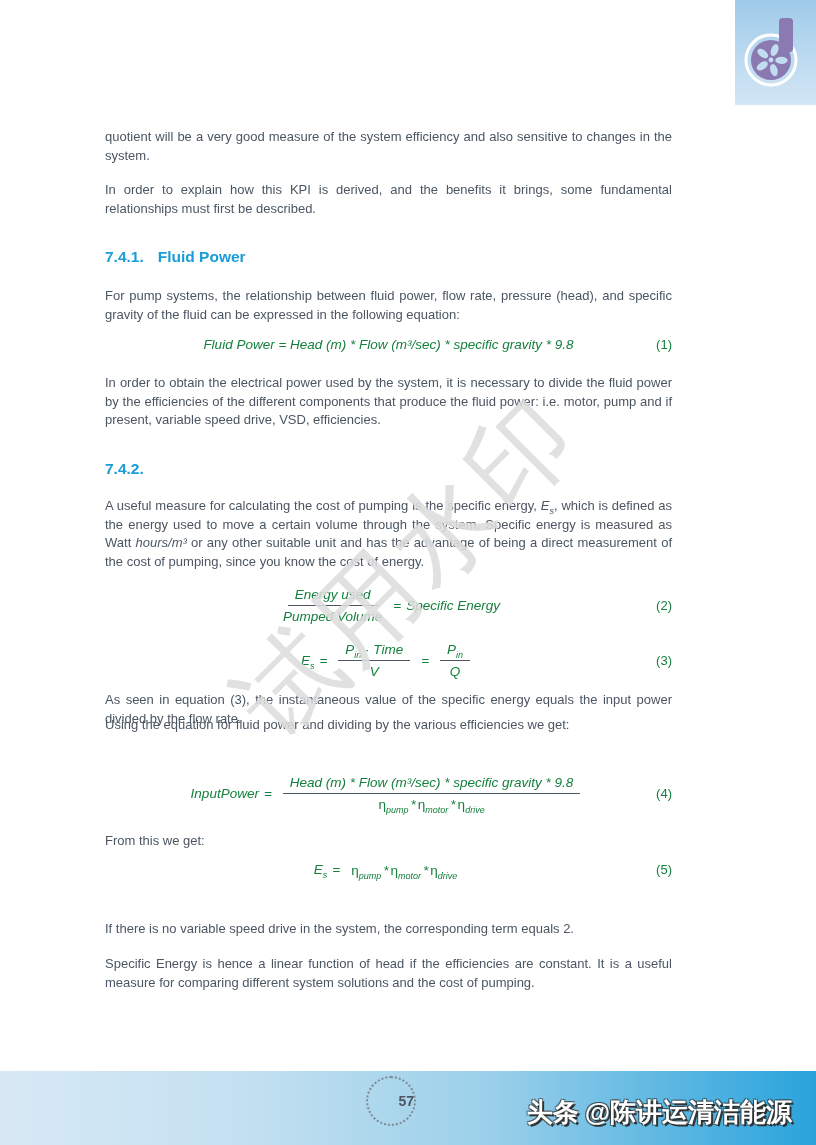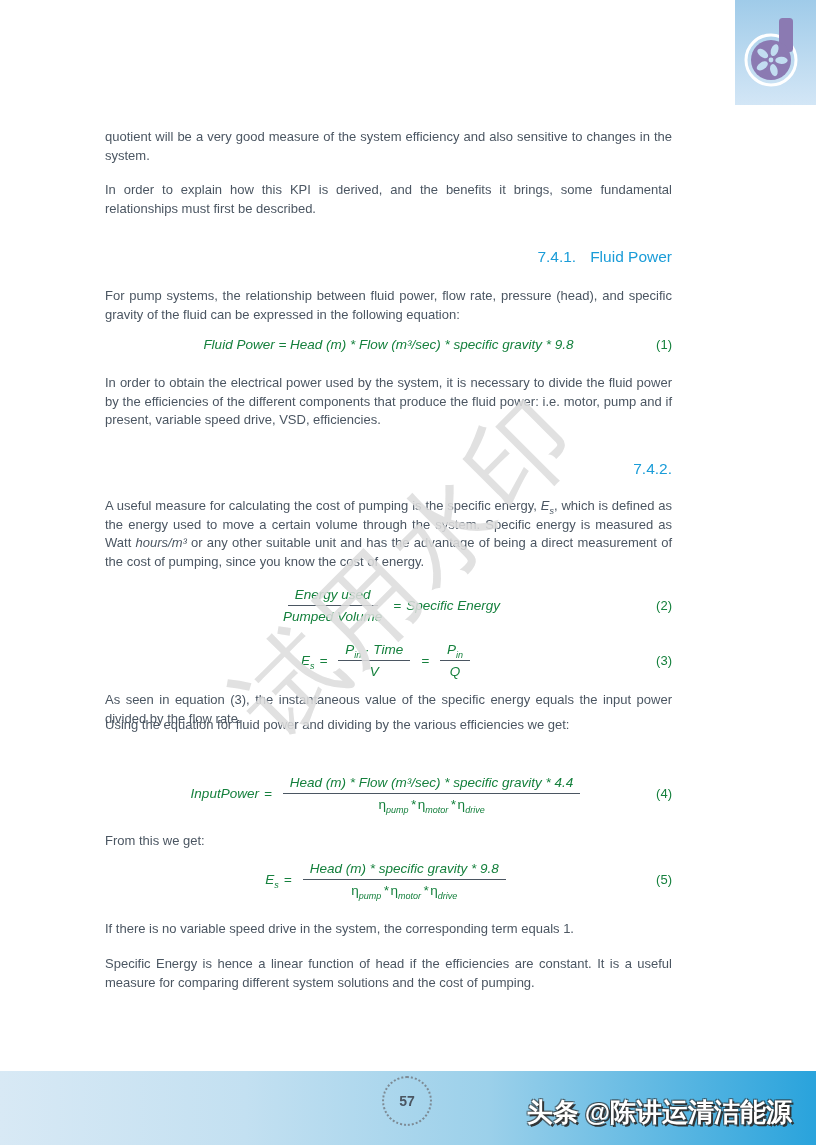--- a/index.html
+++ b/index.html
@@ -14,21 +14,21 @@
   }
   .logo-box svg{position:absolute;left:8px;top:8px;}
   
   .content{position:absolute;left:105px;top:0;width:567px;height:100%;}
   .para{
     position:absolute;left:0;width:567px;
     font-size:13px;line-height:18.5px;text-align:justify;color:#4b5662;
   }
   .heading{
     position:absolute;left:0;width:567px;display:flex;gap:14px;
-    font-size:15.5px;font-weight:normal;color:#1a9cd8;line-height:19px;justify-content:flex-end;
+    font-size:15.5px;font-weight:bold;color:#1a9cd8;line-height:19px;
   }
   .var{font-style:italic;}
   sub{font-size:9px;font-style:italic;line-height:0;}
   
   .eq{
     position:absolute;left:0;width:567px;
     display:flex;justify-content:center;align-items:center;
     font-size:13.5px;font-style:italic;color:#15803d;line-height:17px;
   }
   .eqlabel{position:absolute;right:0;font-style:normal;font-size:13px;}
@@ -44,22 +44,22 @@
     font-size:102px;letter-spacing:6px;white-space:nowrap;
     color:#dddddd;opacity:0.88;z-index:5;font-weight:400;pointer-events:none;
   }
   
   .footer{
     position:absolute;left:0;top:1071px;width:816px;height:74px;
     background:linear-gradient(90deg,#d8e9f5 0%,#c3e0f1 30%,#9bd0ea 60%,#29a3dc 100%);
     z-index:2;
   }
   .page-badge{
-    position:absolute;left:382px;top:5px;width:46px;height:46px;border-radius:50%;
-    border:2px dotted #7d8a94;display:flex;align-items:center;justify-content:center;
+    position:absolute;left:366px;top:5px;width:46px;height:46px;border-radius:50%;
+    border:2px dotted #7d8a94;display:flex;align-items:center;justify-content:flex-end;
   }
   .page-num{font-size:14px;font-weight:bold;color:#4b5662;font-style:normal;}
   .brand{
     position:absolute;right:24px;top:24px;white-space:nowrap;color:#ffffff;
     text-shadow:2px 2px 0 rgba(45,45,45,.95),-1px -1px 0 rgba(45,45,45,.6),
                 1px -1px 0 rgba(45,45,45,.6),-1px 1px 0 rgba(45,45,45,.6);
   }
   .brand .b1{font-size:26px;font-weight:900;margin-right:6px;margin-left:12px;}
   .brand .b2{font-size:26px;font-weight:700;}
 </style>
@@ -138,43 +138,42 @@
     </div>
 
     <div class="para" style="top:691px">As seen in equation (3), the instantaneous value of the specific energy equals the input power divided by the flow rate.</div>
 
     <div class="para" style="top:716px">Using the equation for fluid power and dividing by the various efficiencies we get:</div>
 
     <div class="eq" style="top:774px">
       <span>InputPower</span>
       <span class="mid">=</span>
       <span class="frac">
-        <span class="num">Head (m) * Flow (m³/sec) * specific gravity * 4.4</span>
+        <span class="num">Head (m) * Flow (m³/sec) * specific gravity * 9.8</span>
         <span class="den">
           <span class="eta">η</span><sub>pump</sub><span class="star">*</span><span class="eta">η</span><sub>motor</sub><span class="star">*</span><span class="eta">η</span><sub>drive</sub>
         </span>
       </span>
       <span class="eqlabel">(4)</span>
     </div>
 
     <div class="para" style="top:832px">From this we get:</div>
 
     <div class="eq" style="top:860px">
       <span class="var"><span>E</span><sub>s</sub></span>
       <span class="mid">=</span>
       <span class="frac">
-        <span class="num">Head (m) * specific gravity * 9.8</span>
         <span class="den">
           <span class="eta">η</span><sub>pump</sub><span class="star">*</span><span class="eta">η</span><sub>motor</sub><span class="star">*</span><span class="eta">η</span><sub>drive</sub>
         </span>
       </span>
       <span class="eqlabel">(5)</span>
     </div>
 
-    <div class="para" style="top:920px">If there is no variable speed drive in the system, the corresponding term equals 1.</div>
+    <div class="para" style="top:920px">If there is no variable speed drive in the system, the corresponding term equals 2.</div>
 
     <div class="para" style="top:955px">Specific Energy is hence a linear function of head if the efficiencies are constant. It is a useful measure for comparing different system solutions and the cost of pumping.</div>
 
   </div>
 
   <div class="watermark">试用水印</div>
 
   <div class="footer">
     <div class="page-badge">
       <span class="page-num">57</span>

